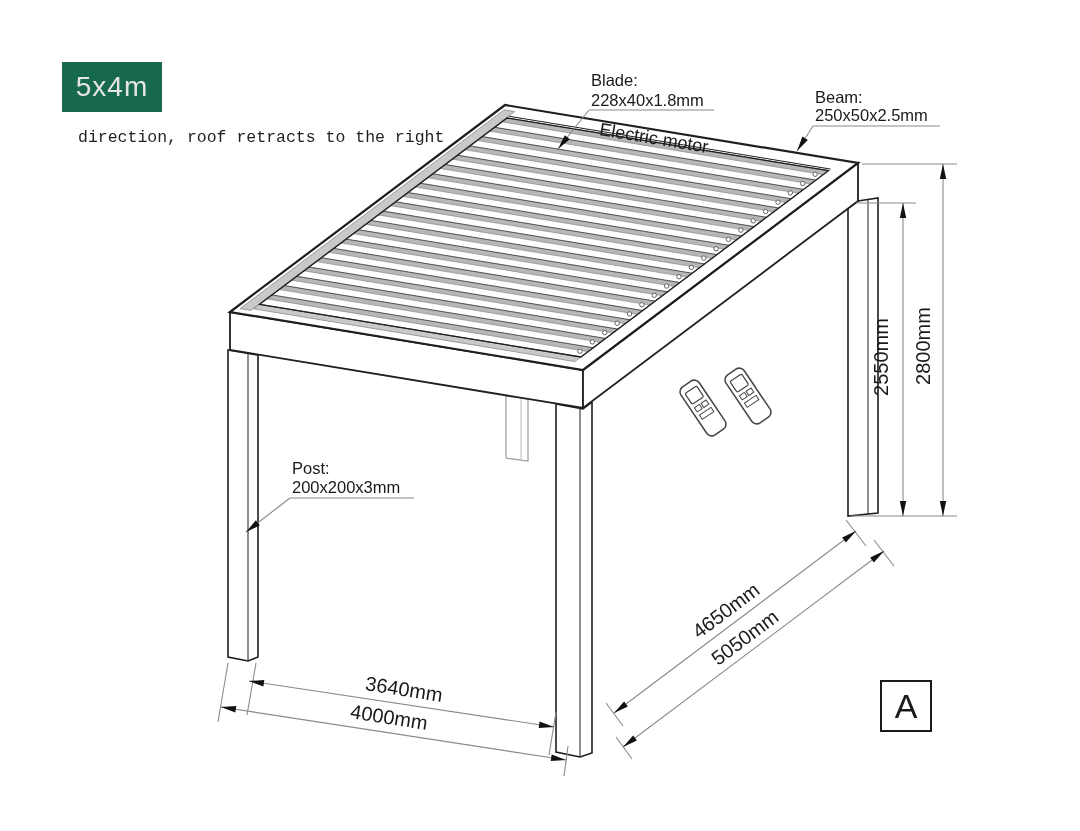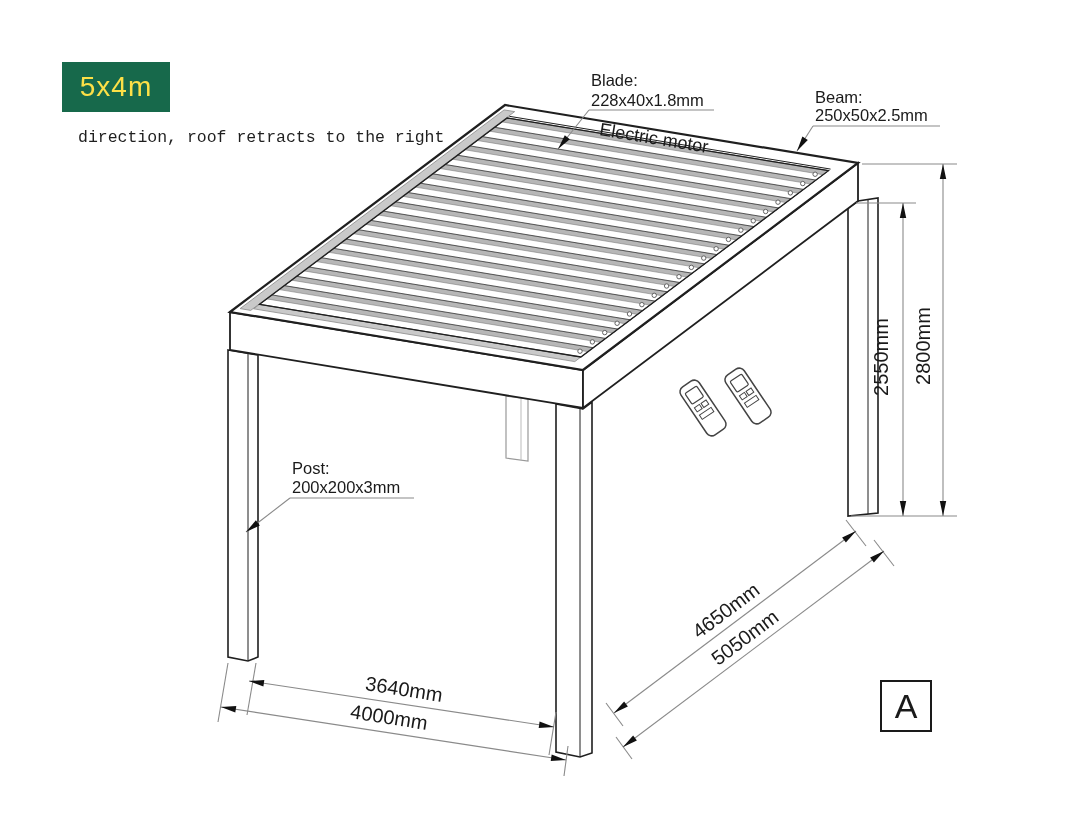--- a/index.html
+++ b/index.html
@@ -1,20 +1,20 @@
 <!DOCTYPE html>
 <html><head>
 <meta charset="utf-8">
 <style>
   html,body{margin:0;padding:0;background:#fff;}
   body{width:1080px;height:831px;position:relative;overflow:hidden;
        font-family:"Liberation Sans", sans-serif;color:#1f1f1f;}
   .stage{position:absolute;left:0;top:0;width:1080px;height:831px;}
-  .badge{position:absolute;left:62px;top:62px;width:108px;height:50px;
-         background:#17694b;color:#fde047;display:flex;align-items:center;justify-content:center;
+  .badge{position:absolute;left:62px;top:62px;width:100px;height:50px;
+         background:#17694b;color:#e5e5e5;display:flex;align-items:center;justify-content:center;
          font-size:28px;letter-spacing:1px;}
   .notes{position:absolute;left:64px;top:127px;font-size:16.5px;line-height:22px;color:#1f1f1f;}
   .notes .cont{padding-left:14px;font-family:Liberation Mono, monospace;}
   .viewbox{position:absolute;left:880px;top:680px;width:52px;height:52px;
            border:2.5px solid #1a1a1a;box-sizing:border-box;display:flex;
            align-items:center;justify-content:center;font-size:34px;color:#1a1a1a;}
   svg{position:absolute;left:0;top:0;}
   text{fill:#1a1a1a;}
   .lbl{font-size:16.5px;}
   .dim{font-size:20px;}

